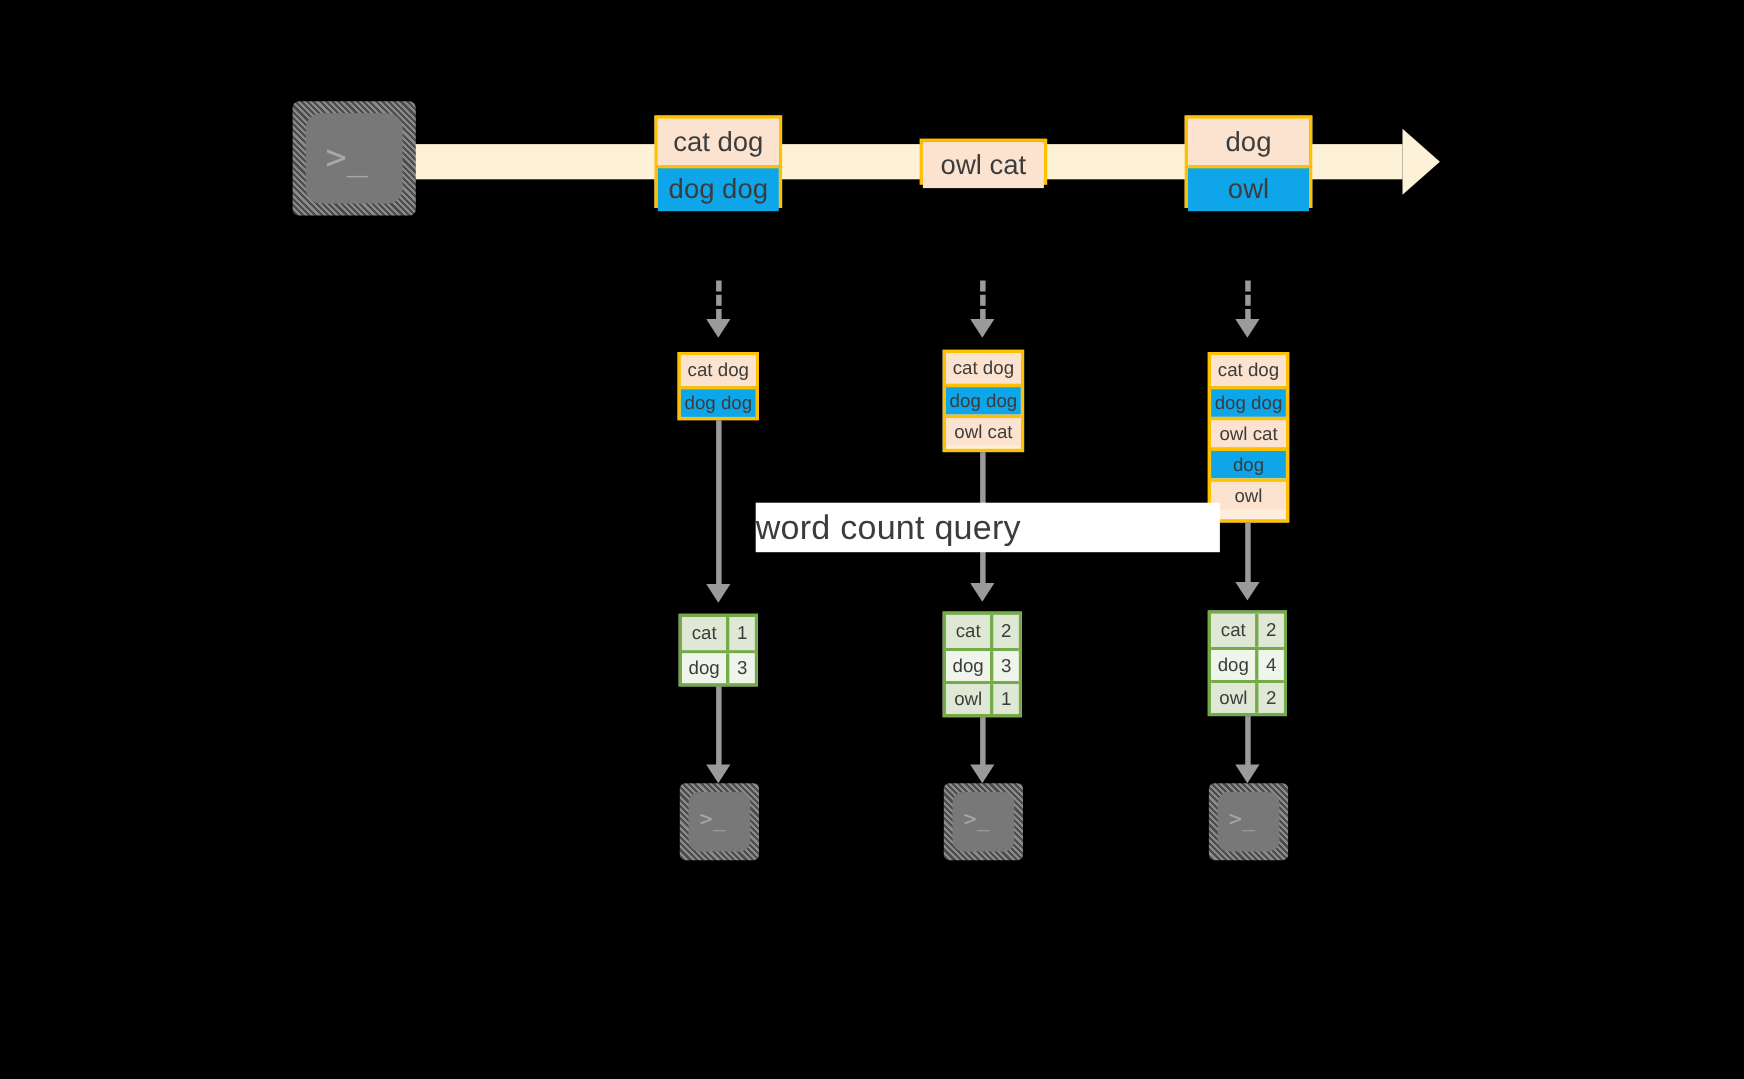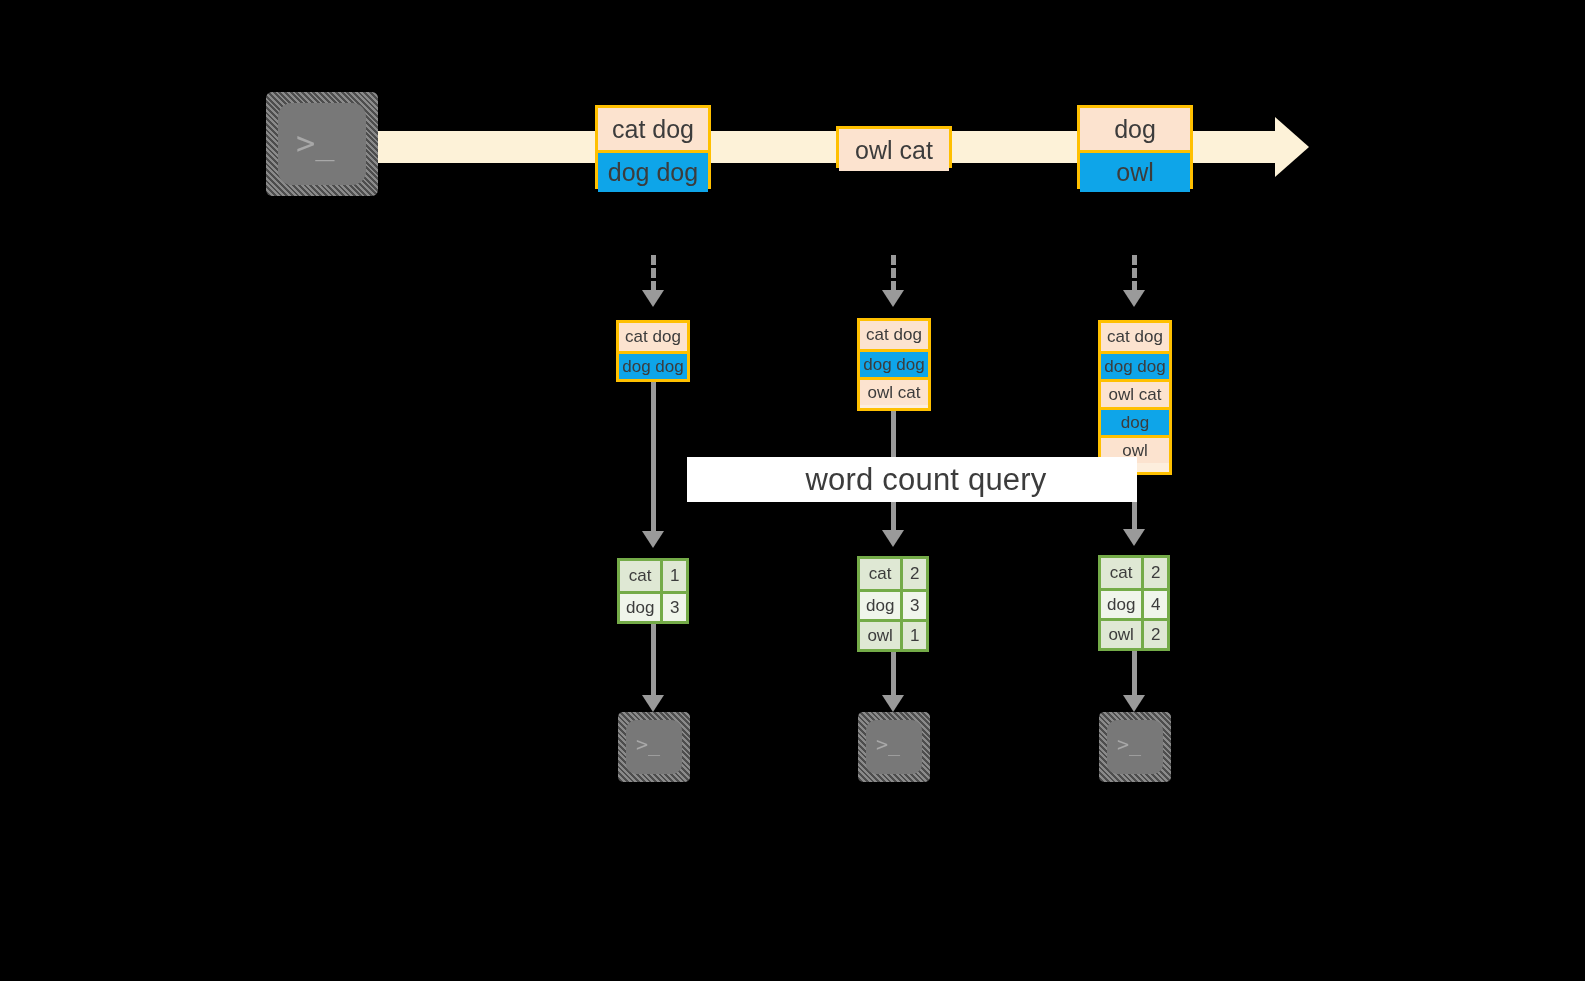--- a/index.html
+++ b/index.html
@@ -138,22 +138,21 @@
     border-right: 11px solid transparent;
     border-top: 17px solid #9a9a9a;
   }
 
   
   .label-band {
     position: absolute;
     background: #ffffff;
     display: flex;
     align-items: center;
-    justify-content: center;
-    padding-left: 28px;
+    justify-content: flex-start;
   }
   .label-band span {
     font-size: 31px;
     color: #3c3c3c;
     white-space: nowrap;
     letter-spacing: 0.2px;
   }
 </style>
 </head>
 <body>

